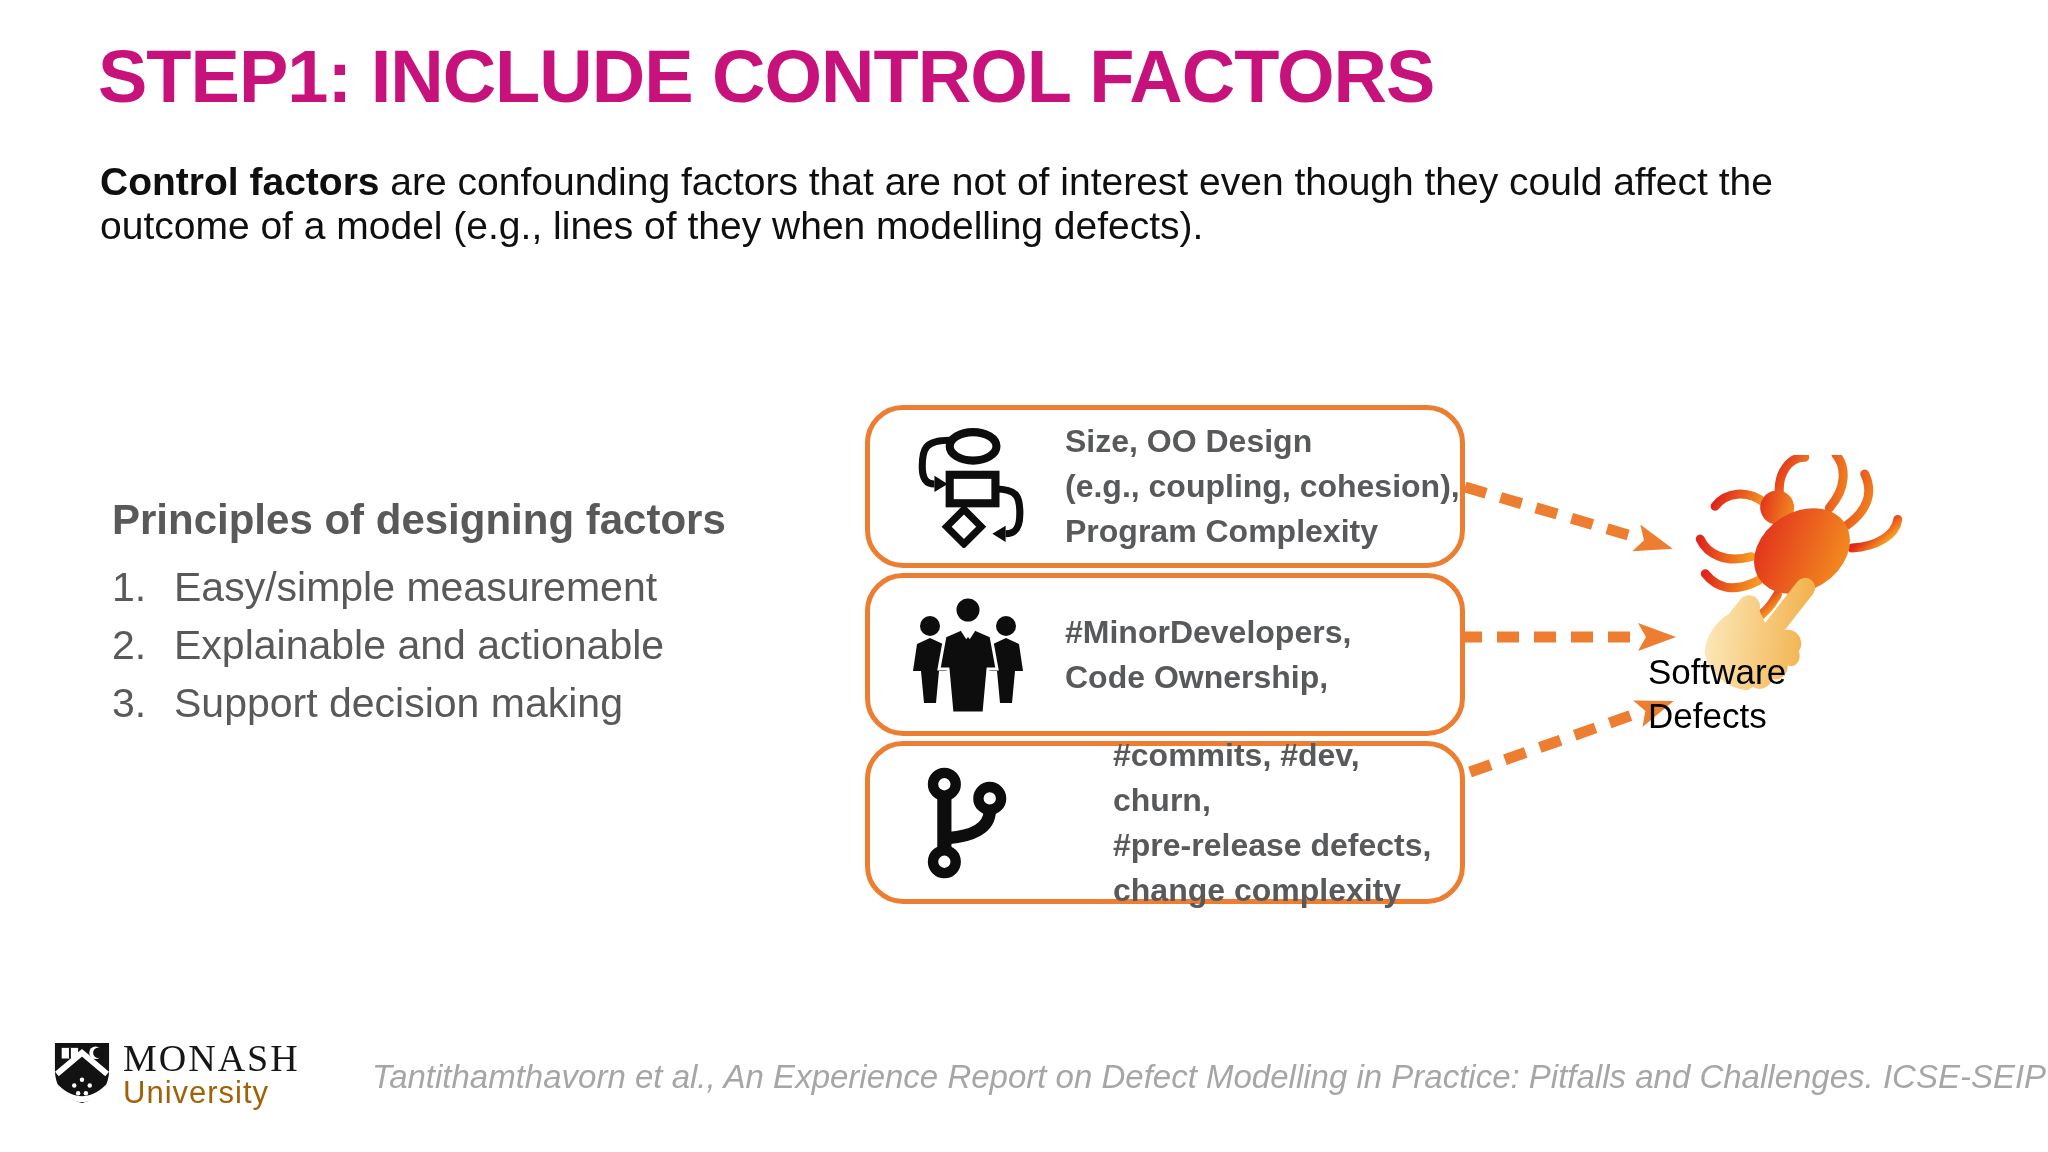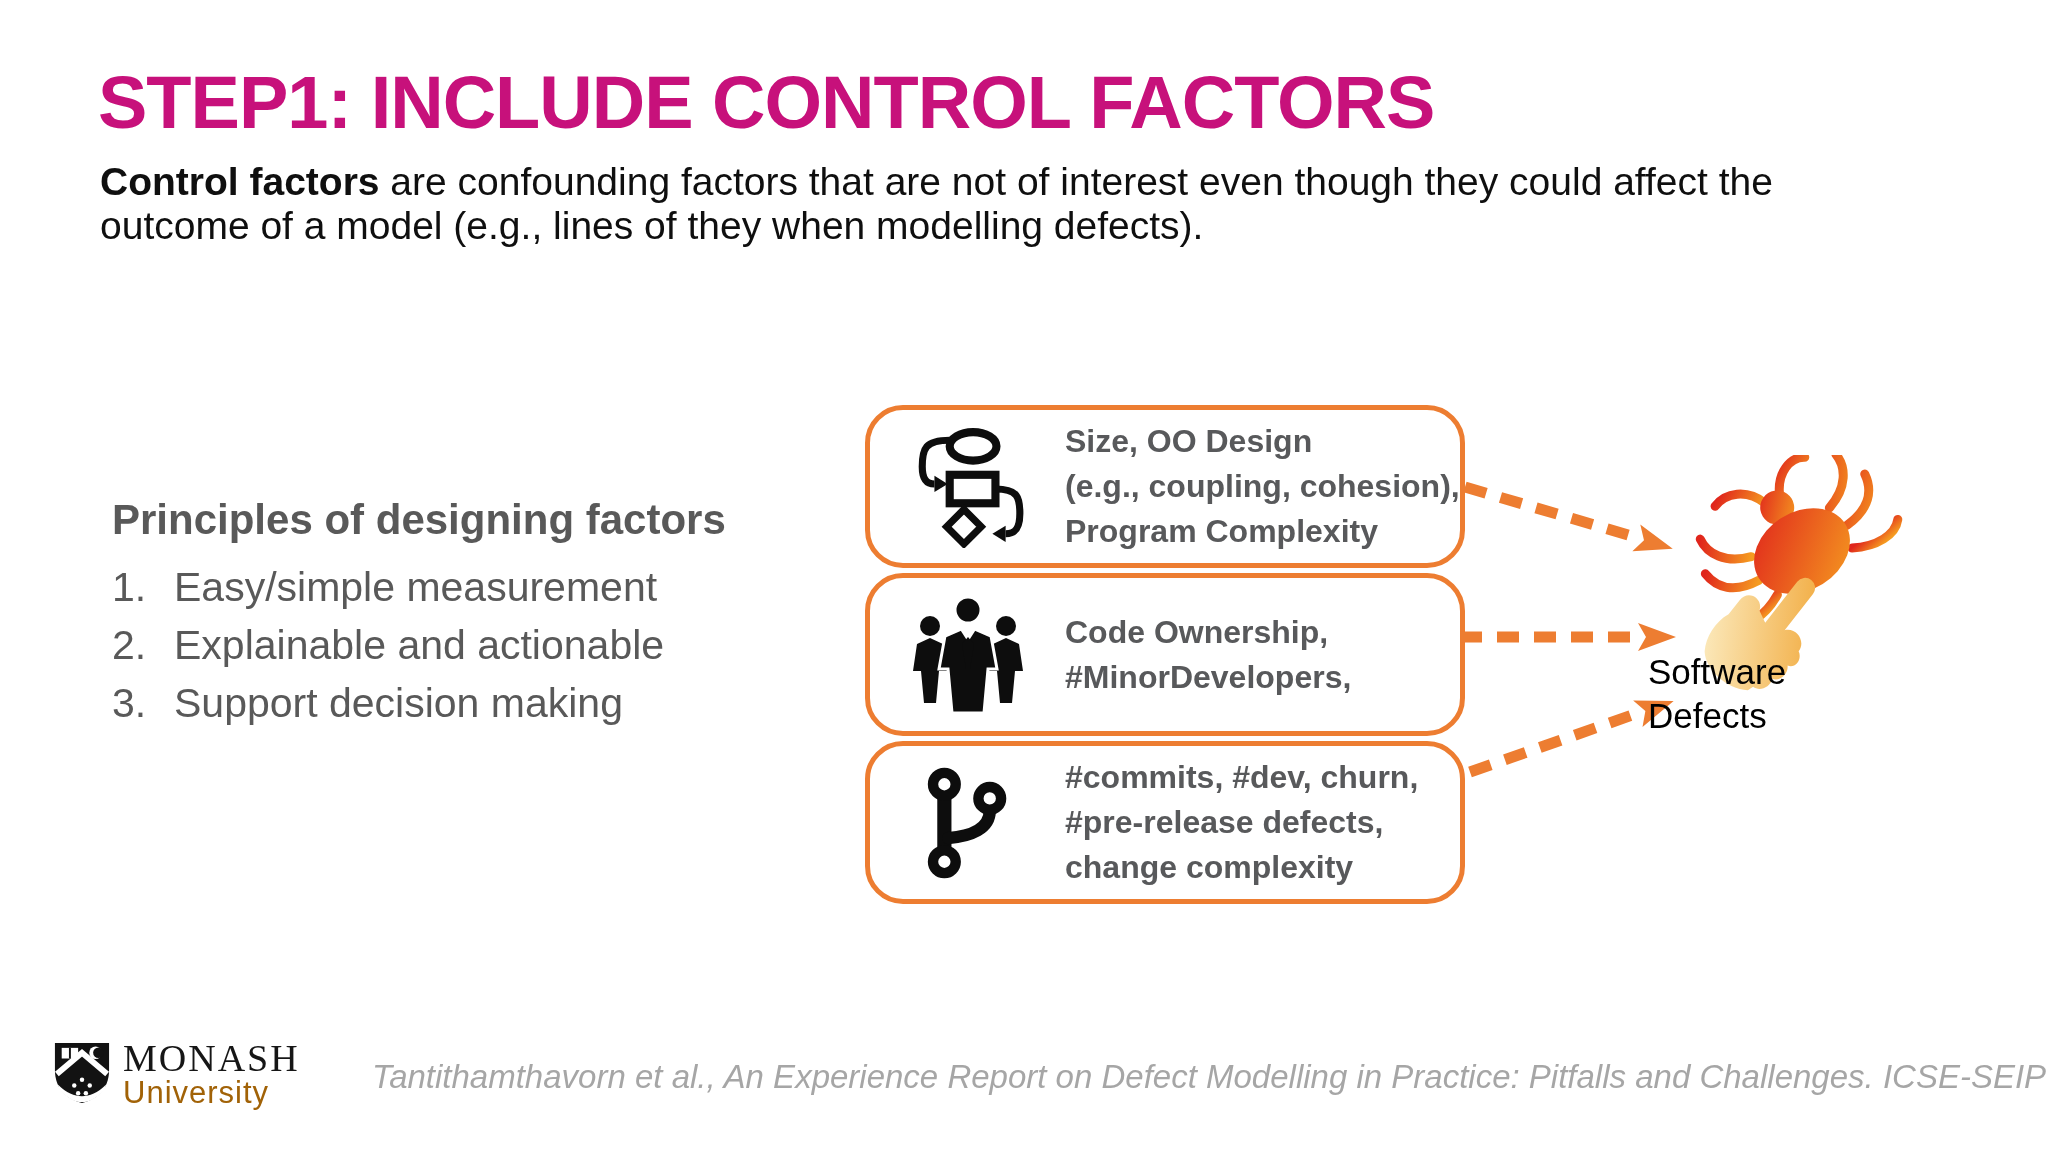--- a/index.html
+++ b/index.html
@@ -7,41 +7,41 @@
     --orange:#ED7D31;
     --gray:#595959;
     --citation_gray:#A6A6A6;
   }
   html,body{margin:0;padding:0;background:#888;}
   .slide{
     position:relative;width:2048px;height:1152px;background:#ffffff;
     overflow:hidden;font-family:"Liberation Sans",sans-serif;
   }
   .title{
-    position:absolute;left:98px;top:60px;margin:0;
+    position:absolute;left:98px;top:34px;margin:0;
     font-size:74px;font-weight:700;letter-spacing:-1px;
     color:var(--magenta);white-space:nowrap;
   }
   .intro{
     position:absolute;left:100px;top:160px;margin:0;width:1860px;
     font-size:39px;line-height:44px;color:#0f0f0f;
   }
   .intro b{font-weight:700;}
   .principles{position:absolute;left:112px;top:496px;color:var(--gray);}
   .principles .ph{font-size:42px;font-weight:700;margin-bottom:14px;white-space:nowrap;}
   .principles .pi{display:flex;font-size:41px;line-height:58px;white-space:nowrap;}
   .principles .pi .num{width:62px;}
   .fbox{
     position:absolute;left:865px;width:600px;height:163px;
     border:5px solid var(--orange);border-radius:38px;background:#fff;
     box-sizing:border-box;display:flex;align-items:center;font-weight:bold;
   }
   .fbox .icn{width:195px;display:flex;justify-content:center;align-items:center;flex:0 0 195px;}
   .fbox .txt{font-size:32px;line-height:45px;color:#58595B;}
-  #fbox-0{top:405px;} #fbox-1{top:573px;} #fbox-2{top:741px;}
+  #fbox-0{top:405px;} #fbox-1{top:573px;} #fbox-2{top:741px;gap:48px;}
   .arrows{position:absolute;left:1452px;top:440px;}
   .defect-cluster{position:absolute;left:1650px;top:455px;}
   .target-label{
     position:absolute;left:1648px;top:650px;width:250px;
     font-size:35px;line-height:44px;color:#000;
   }
   .footer-logo{position:absolute;left:53px;top:1040px;display:flex;align-items:flex-start;}
   .wordmark{margin-left:12px;color:#161616;}
   .wordmark .wm1{font-family:"Liberation Serif",serif;font-size:38px;letter-spacing:2px;line-height:36px;}
   .wordmark .wm2{font-family:"Liberation Sans",sans-serif;font-size:31px;font-weight:400;letter-spacing:1px;line-height:34px;color:#a16207;}
@@ -105,22 +105,22 @@
         </g>
         <g>
           <circle cx="60" cy="15" r="13" fill="#0d0d0d" stroke="#fff" stroke-width="3"></circle>
           <path d="M60 31 L37 41 L31 74 L40 74 L44 118 L76 118 L80 74 L89 74 L83 41 Z" fill="#0d0d0d" stroke="#fff" stroke-width="3"></path>
           <polygon points="51,33 60,47 69,33" fill="#ffffff"></polygon>
           <polygon points="60,42 66,49 62,74 58,74 54,49" fill="#0d0d0d"></polygon>
         </g>
       </svg>
     </div>
     <div class="txt">
+      <div>#MinorDevelopers,</div>
       <div>Code Ownership,</div>
-      <div>#MinorDevelopers,</div>
     </div>
   </div>
 
   <div class="fbox" id="fbox-2">
     <div class="icn">
       <svg width="104" height="118" viewBox="0 0 110 120" fill="none">
         <path d="M30 32 L30 88" stroke="#0d0d0d" stroke-width="15" stroke-linecap="round"></path>
         <path d="M78 47 C78 66 58 74 34 76" stroke="#0d0d0d" stroke-width="13" stroke-linecap="round"></path>
         <circle cx="30" cy="19" r="12" stroke="#0d0d0d" stroke-width="11" fill="#fff"></circle>
         <circle cx="78" cy="34" r="12" stroke="#0d0d0d" stroke-width="11" fill="#fff"></circle>

